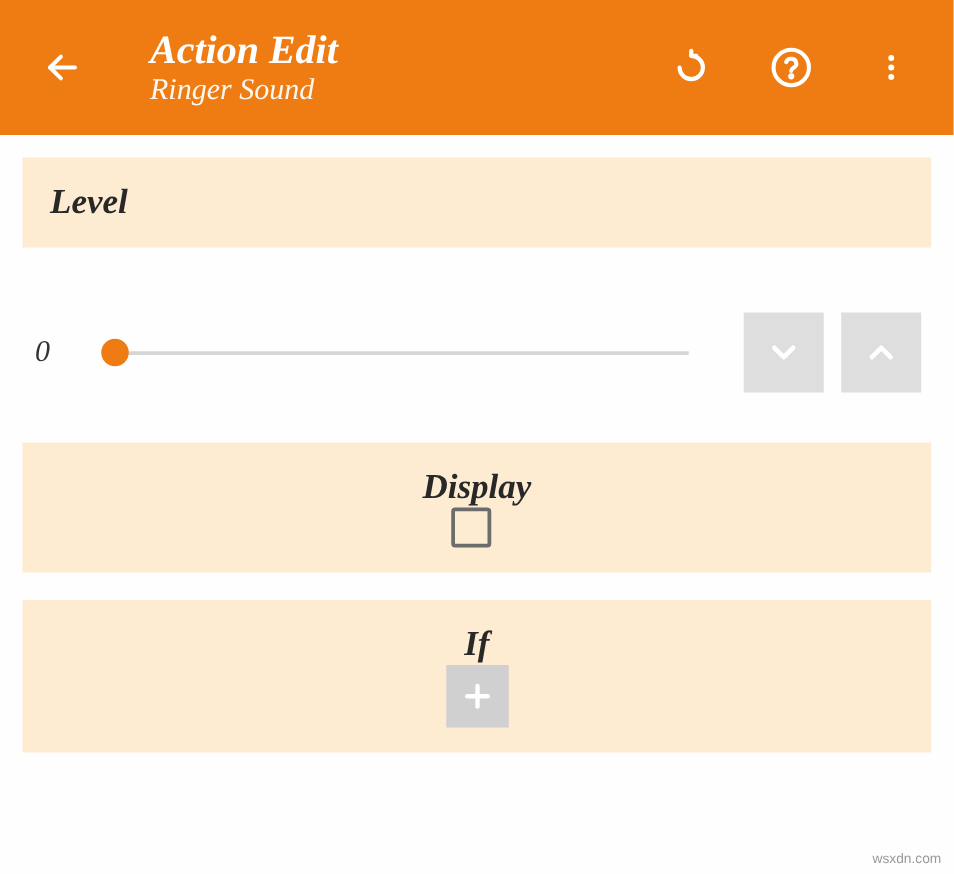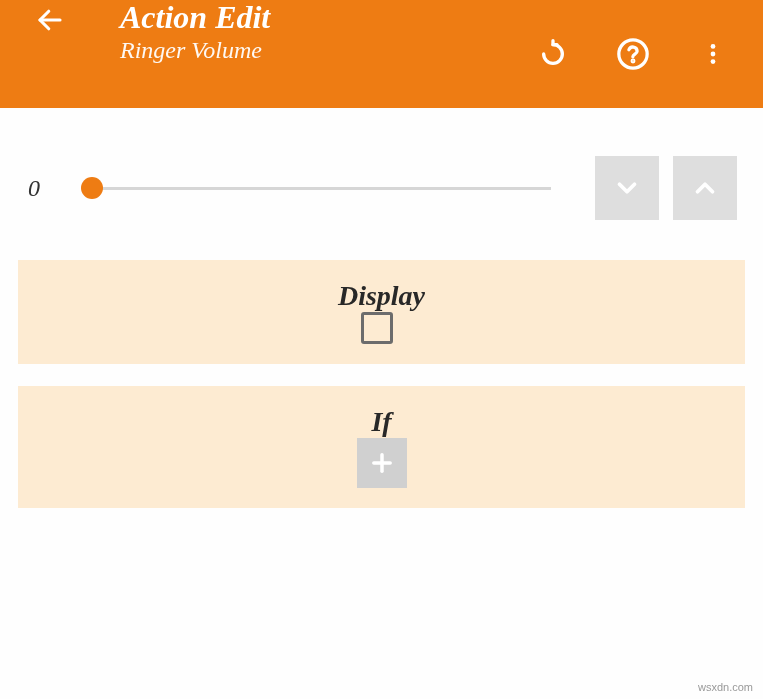--- a/index.html
+++ b/index.html
@@ -11,20 +11,21 @@
       font-family: "Comic Sans MS", "Segoe Script", cursive;
       background: #fefefe;
       width: 763px;
       height: 699px;
       overflow: hidden;
     }
     .appbar {
       background: #ee7c13;
       height: 108px;
       display: flex;
+      align-items: center;
       padding: 0 20px 0 30px;
       color: #fff;
     }
     .back-btn {
       width: 40px;
       height: 40px;
       display: flex;
       align-items: center;
       justify-content: center;
       cursor: pointer;
@@ -162,21 +163,21 @@
 
 <div class="appbar">
   <div class="back-btn">
     <svg width="30" height="30" viewBox="0 0 24 24" fill="none" stroke="#fff" stroke-width="2.5" stroke-linecap="round" stroke-linejoin="round">
       <line x1="20" y1="12" x2="4" y2="12"></line>
       <polyline points="11 5 4 12 11 19"></polyline>
     </svg>
   </div>
   <div class="titles">
     <div class="title">Action Edit</div>
-    <div class="subtitle">Ringer Volume</div>
+    <div class="subtitle">Ringer Sound</div>
   </div>
   <div class="appbar-actions">
     <div class="icon-btn">
       <svg width="32" height="32" viewBox="0 0 24 24" fill="none" stroke="#fff" stroke-width="2.5" stroke-linecap="round" stroke-linejoin="round">
         <path d="M12 5 A7 7 0 1 1 5 12"></path>
         <polyline points="12 2 12 5 15 5"></polyline>
       </svg>
     </div>
     <div class="icon-btn">
       <svg width="34" height="34" viewBox="0 0 24 24" fill="none" stroke="#fff" stroke-width="2.3" stroke-linecap="round" stroke-linejoin="round">
@@ -190,20 +191,23 @@
         <circle cx="12" cy="5" r="2.2"></circle>
         <circle cx="12" cy="12" r="2.2"></circle>
         <circle cx="12" cy="19" r="2.2"></circle>
       </svg>
     </div>
   </div>
 </div>
 
 <div class="content">
 
+  <div class="section-header">
+    <span>Level</span>
+  </div>
 
   <div class="slider-row">
     <div class="slider-value">0</div>
     <div class="slider-track">
       <div class="slider-thumb"></div>
     </div>
     <div class="step-buttons">
       <div class="step-btn">
         <svg width="30" height="30" viewBox="0 0 24 24" fill="none" stroke="#fff" stroke-width="3" stroke-linecap="round" stroke-linejoin="round">
           <polyline points="6 9 12 15 18 9"></polyline>

